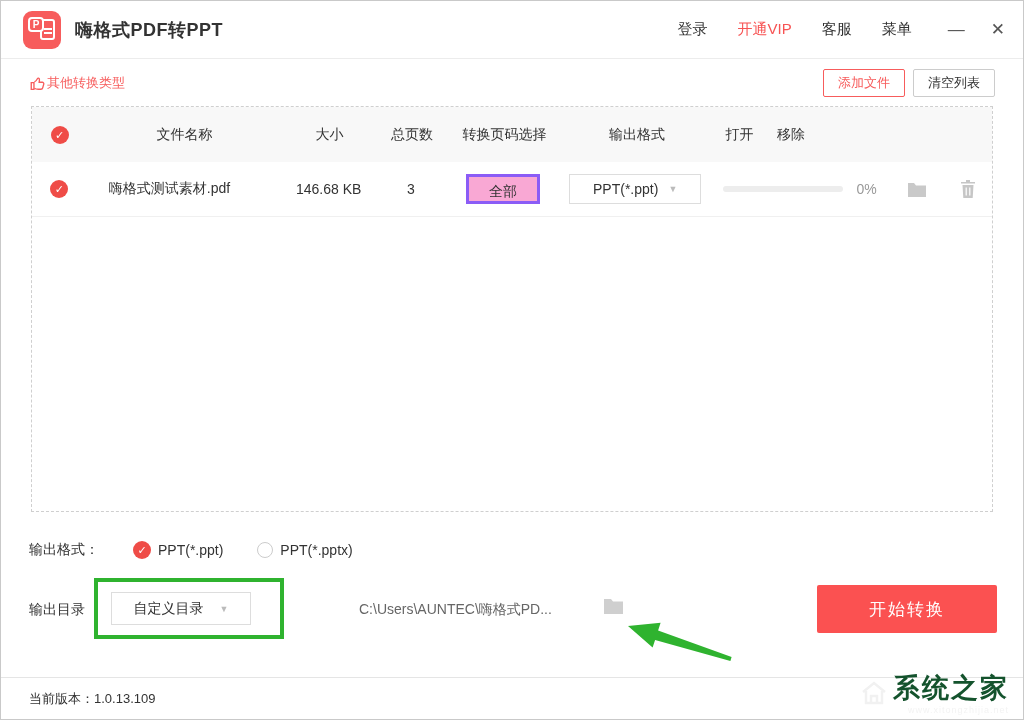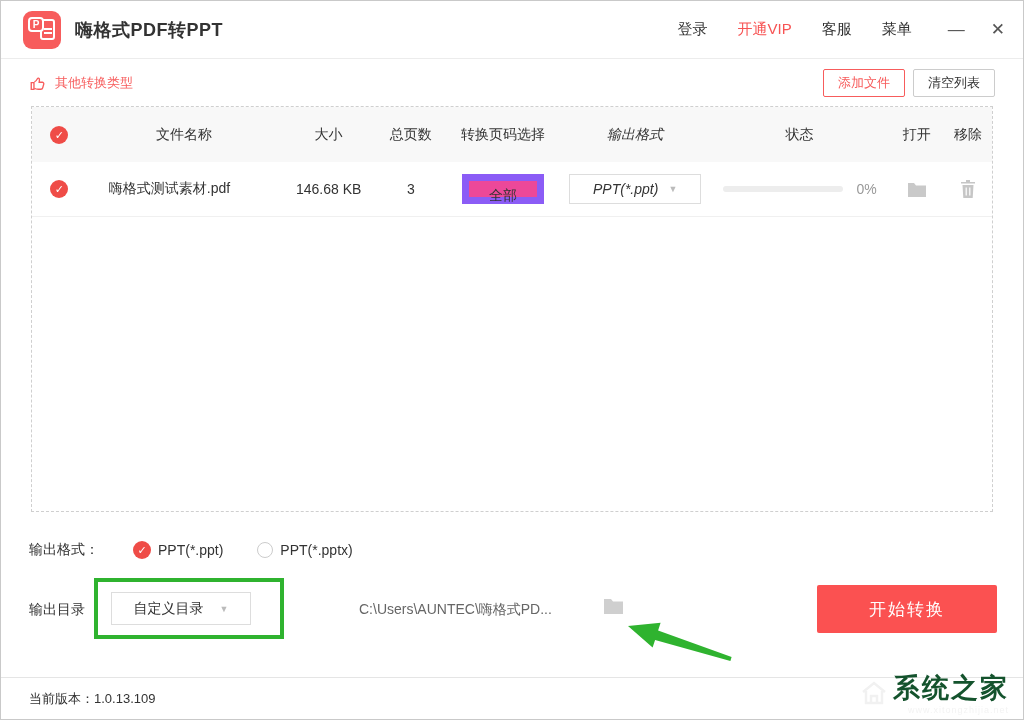--- a/index.html
+++ b/index.html
@@ -15,35 +15,35 @@
   .logo .doc-line2 { position:absolute; right:9px; top:21px; width:8px; height:2px; background:#fff; }
   .app-title { margin-left:14px; font-size:18px; color:#333; font-weight:600; letter-spacing:0.5px; }
   .tb-links { margin-left:auto; display:flex; align-items:center; gap:30px; }
   .tb-link { font-size:15px; color:#333; cursor:pointer; }
   .tb-link.vip { color:#f75353; }
   .win-controls { display:flex; align-items:center; gap:26px; margin-left:36px; }
   .win-btn { font-size:17px; color:#555; cursor:pointer; line-height:1; }
 
   
   .toolbar { display:flex; align-items:center; height:47px; padding:0 28px; }
-  .other-types { display:flex; align-items:center; gap:8px; color:#f75c5c; font-size:13px; cursor:pointer; }
+  .other-types { display:flex; align-items:center; gap:0; color:#f75c5c; font-size:13px; cursor:pointer; }
   .toolbar-btns { margin-left:auto; display:flex; gap:8px; }
   .btn { height:28px; padding:0 14px; font-size:13px; background:#fff; border:1px solid #ccc; color:#333; border-radius:2px; line-height:26px; cursor:pointer; }
   .btn.red { border-color:#f75c5c; color:#f75c5c; }
 
   
   .list-area { position:absolute; left:30px; right:30px; top:105px; height:406px; border:1px dashed #cfcfcf; background:#fff; }
   .trow { display:flex; align-items:center; height:55px; }
   .trow.head { background:#f8f8f8; }
   .trow.file { border-bottom:1px solid #f0f0f0; }
   .col { text-align:center; font-size:14px; color:#333; }
-  .c0{width:55px;} .c1{width:195px;} .c2{width:95px;} .c3{width:70px;} .c4{width:115px;} .c5{width:150px;font-style:italic;} .c6{width:180px;} .c7{width:55px;} .c8{width:48px;text-align:center;}
+  .c0{width:55px;} .c1{width:195px;} .c2{width:95px;} .c3{width:70px;} .c4{width:115px;} .c5{width:150px;} .c6{width:180px;} .c7{width:55px;} .c8{width:48px;text-align:center;}
   .trow.file .c1 { text-align:left; padding-left:22px; }
   .chk { display:inline-block; width:18px; height:18px; border-radius:50%; background:#ef4c47; color:#fff; font-size:11px; line-height:18px; text-align:center; font-weight:bold; }
-  .mini-btn { display:inline-block; width:82px; height:30px; border:7px solid #8b5cf6; background:#ec4899; font-size:14px; color:#333; line-height:28px; cursor:pointer; }
+  .mini-btn { display:inline-block; width:74px; height:30px; border:3px solid #8b5cf6; background:#f9a8d4; font-size:14px; color:#333; line-height:28px; cursor:pointer; }
   .dropdown { display:inline-flex; align-items:center; justify-content:center; gap:10px; width:132px; height:30px; border:1px solid #ddd; background:#fff; font-size:14px; color:#333; cursor:pointer; }
   .caret { font-size:9px; color:#bbb; }
   .status-wrap { display:flex; align-items:center; justify-content:center; gap:14px; }
   .pbar { width:120px; height:6px; border-radius:3px; background:#ededed; }
   .pct { font-size:14px; color:#999; }
   .gicon { display:inline-block; vertical-align:middle; cursor:pointer; }
 
   
   .fmt-row { position:absolute; left:28px; top:540px; display:flex; align-items:center; gap:34px; font-size:14px; color:#333; }
   .fmt-label { font-size:14px; color:#333; }
@@ -106,21 +106,20 @@
   </div>
 
   <div class="list-area">
     <div class="trow head">
       <div class="col c0"><span class="chk">✓</span></div>
       <div class="col c1">文件名称</div>
       <div class="col c2">大小</div>
       <div class="col c3">总页数</div>
       <div class="col c4">转换页码选择</div>
       <div class="col c5">输出格式</div>
-      <div class="col c6">状态</div>
       <div class="col c7">打开</div>
       <div class="col c8">移除</div>
     </div>
     <div class="trow file">
       <div class="col c0"><span class="chk">✓</span></div>
       <div class="col c1">嗨格式测试素材.pdf</div>
       <div class="col c2">146.68 KB</div>
       <div class="col c3">3</div>
       <div class="col c4"><button class="mini-btn">全部</button></div>
       <div class="col c5">

